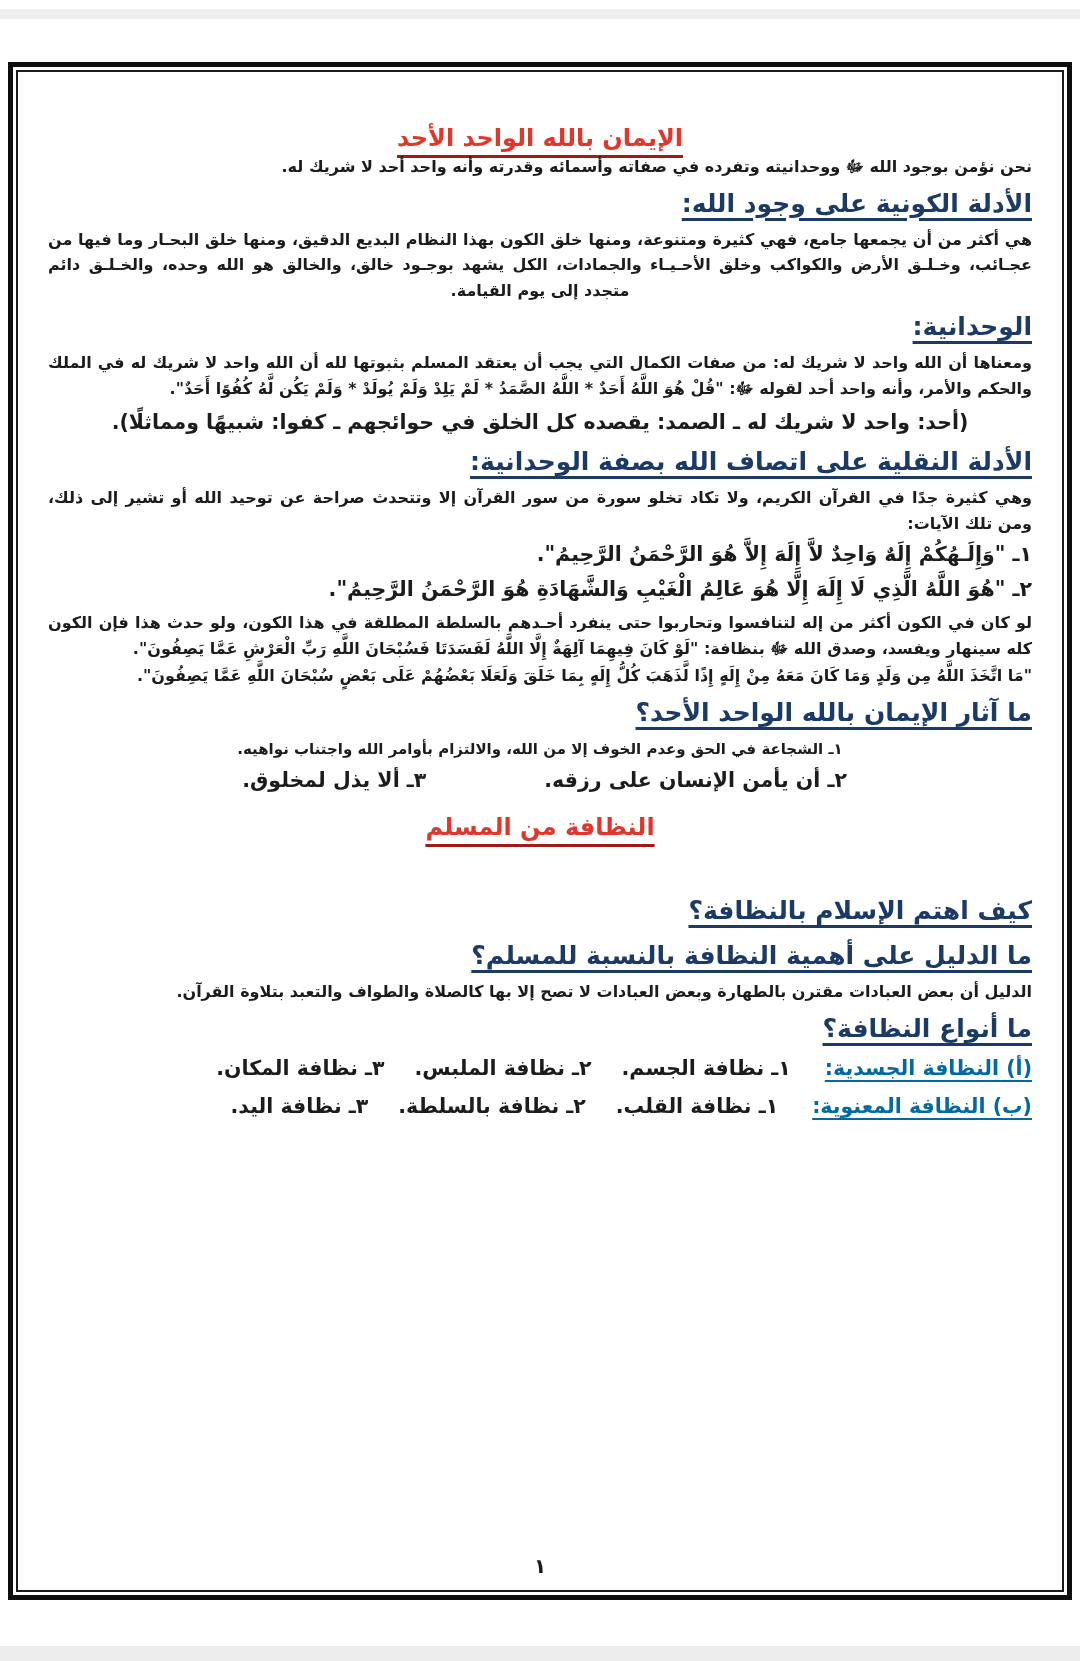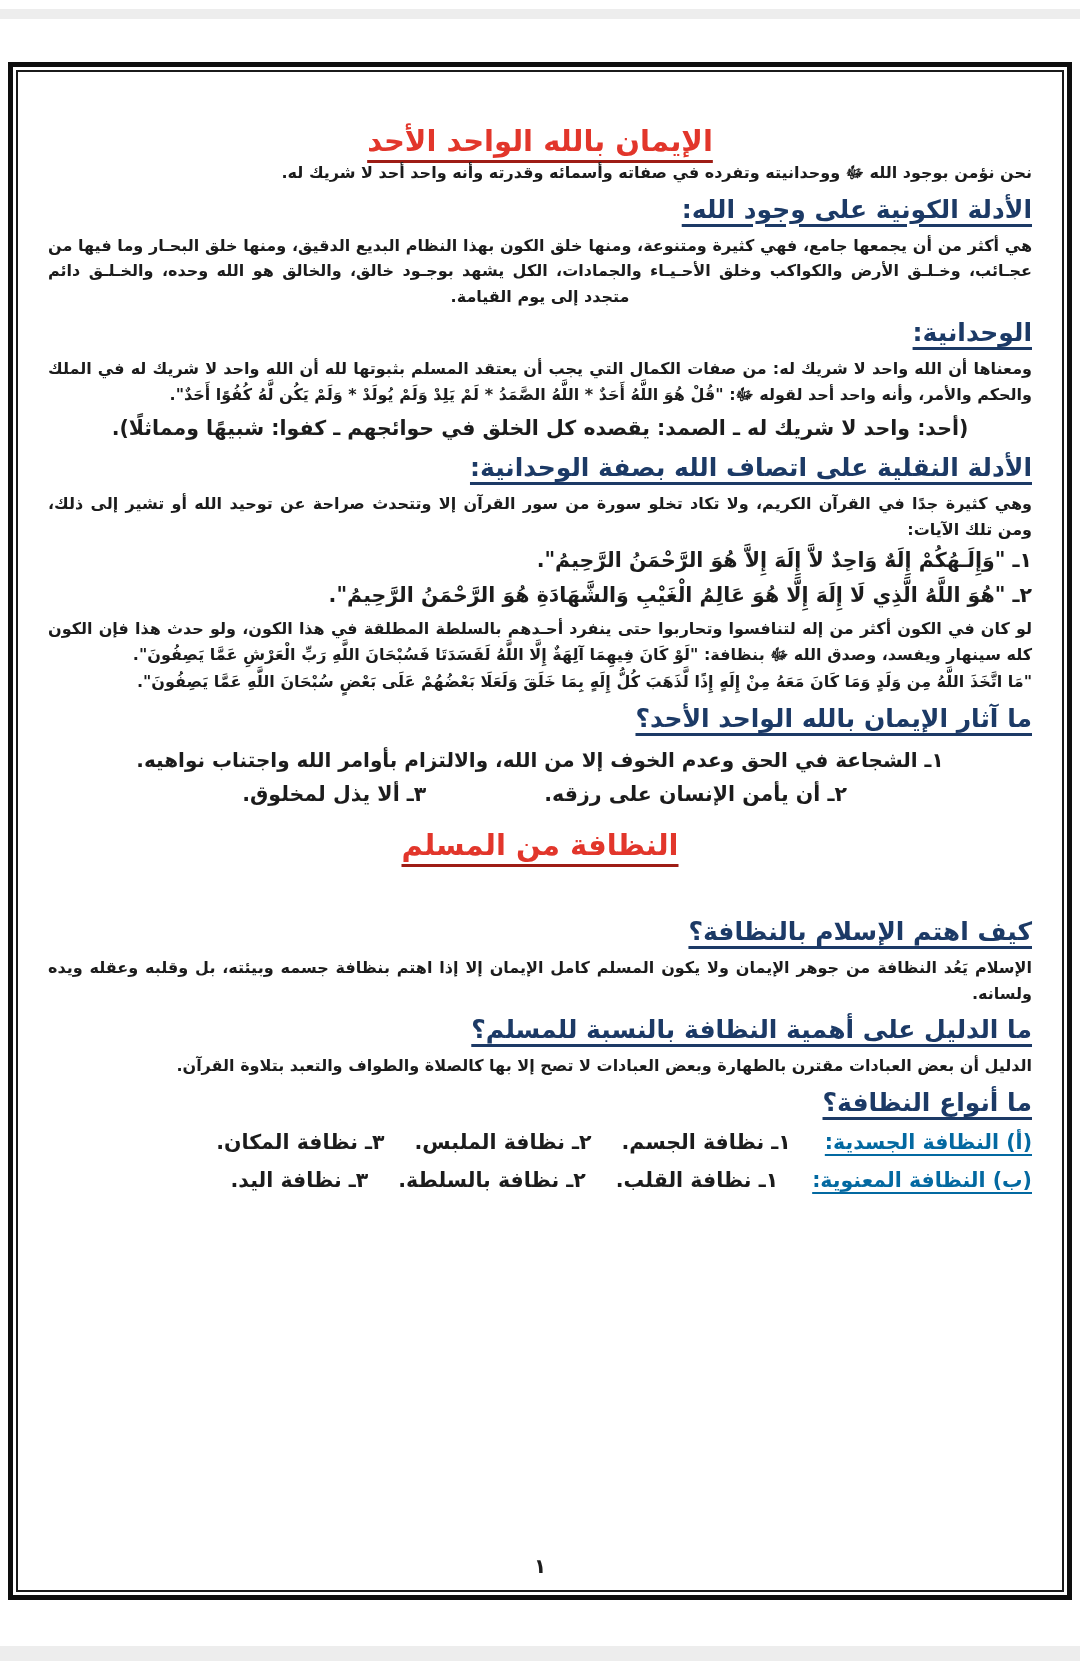--- a/index.html
+++ b/index.html
@@ -28,21 +28,21 @@
     border: 2px solid #1b1b1b;
     padding: 12px 30px 8px 30px;
     display: flex;
     flex-direction: column;
     direction: rtl;
   }
 
   .doc-title { text-align: center; margin-top: 40px; }
   .doc-title span {
     color: #e2362b;
-    font-size: 29px;
+    font-size: 24px;
     text-decoration: underline;
     text-decoration-color: #9e1d15;
     text-decoration-thickness: 3px;
     text-underline-offset: 9px;
   }
   .doc-title.second { margin-top: 16px; margin-bottom: 46px; }
 
   .intro { margin-top: 40px; }
 
   .para {
@@ -62,21 +62,21 @@
   }
   .heading-blue span {
     text-decoration: underline;
     text-decoration-thickness: 2.5px;
     text-underline-offset: 6px;
   }
 
   .note-line { font-size: 20.5px; line-height: 1.6; text-align: center; margin-top: 4px; }
   .verse { font-size: 20.5px; line-height: 1.75; text-align: right; padding-left: 200px; direction: rtl; }
 
-  .centered-item { font-size: 20px; line-height: 1.7; text-align: center; margin-top: 3px; }
+  .centered-item { font-size: 15px; line-height: 1.7; text-align: center; margin-top: 3px; }
   .split-row {
     display: flex;
     direction: rtl;
     padding-right: 185px;
     gap: 118px;
     font-size: 20.5px;
     line-height: 1.7;
   }
 
   .type-row {
@@ -149,21 +149,20 @@
       <span>٣ـ ألا يذل لمخلوق.</span>
     </div>
 
     <div class="doc-title second">
       <span>النظافة من المسلم</span>
     </div>
 
     <div class="heading-blue">
       <span>كيف اهتم الإسلام بالنظافة؟</span>
     </div>
-    <p class="para">الإسلام يَعُد النظافة من جوهر الإيمان ولا يكون المسلم كامل الإيمان إلا إذا اهتم بنظافة جسمه وبيئته، بل وقلبه وعقله ويده ولسانه.</p>
 
     <div class="heading-blue">
       <span>ما الدليل على أهمية النظافة بالنسبة للمسلم؟</span>
     </div>
     <p class="para">الدليل أن بعض العبادات مقترن بالطهارة وبعض العبادات لا تصح إلا بها كالصلاة والطواف والتعبد بتلاوة القرآن.</p>
 
     <div class="heading-blue">
       <span>ما أنواع النظافة؟</span>
     </div>
 

